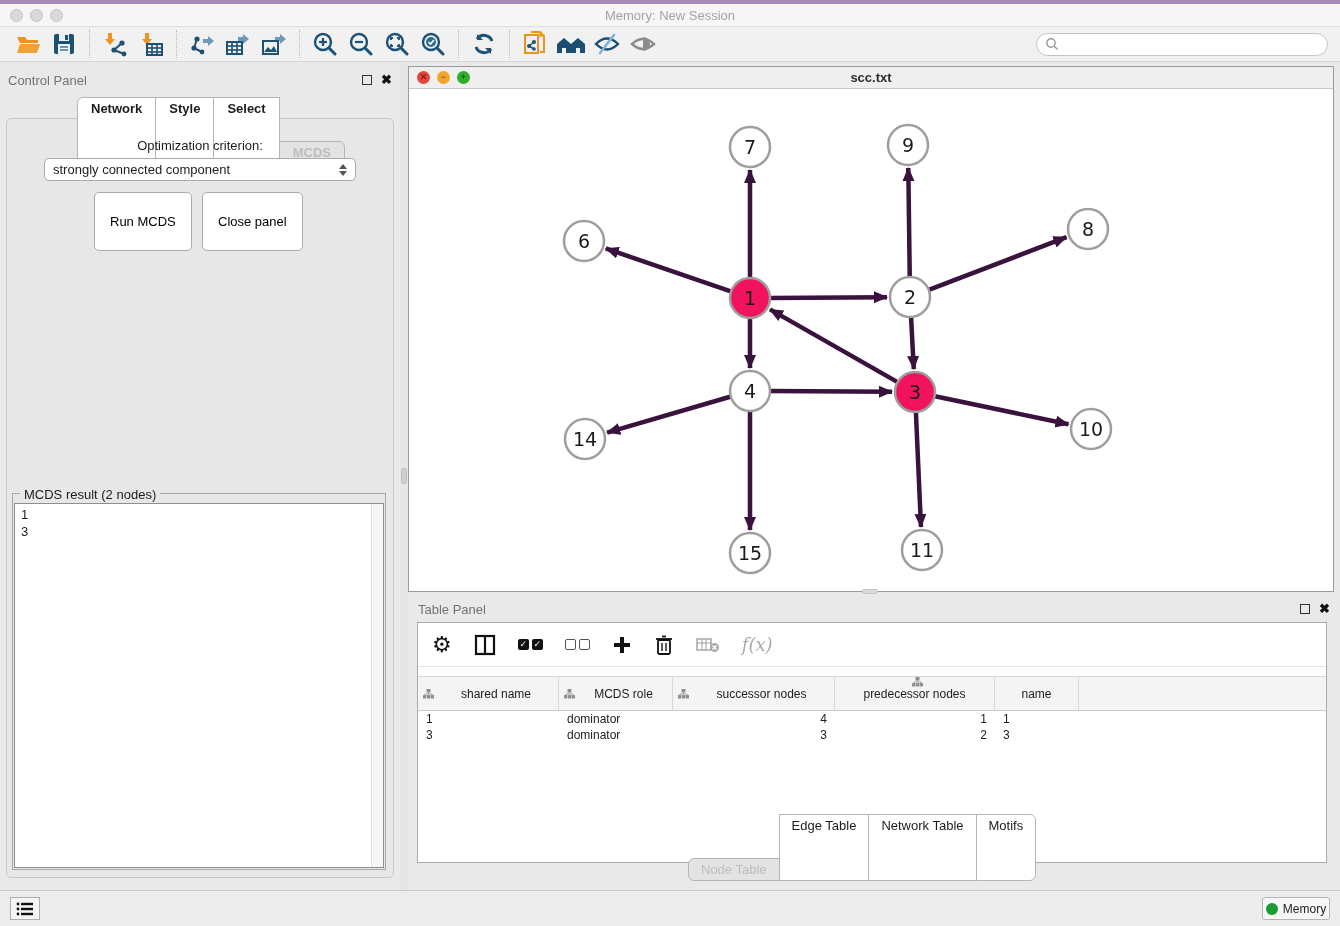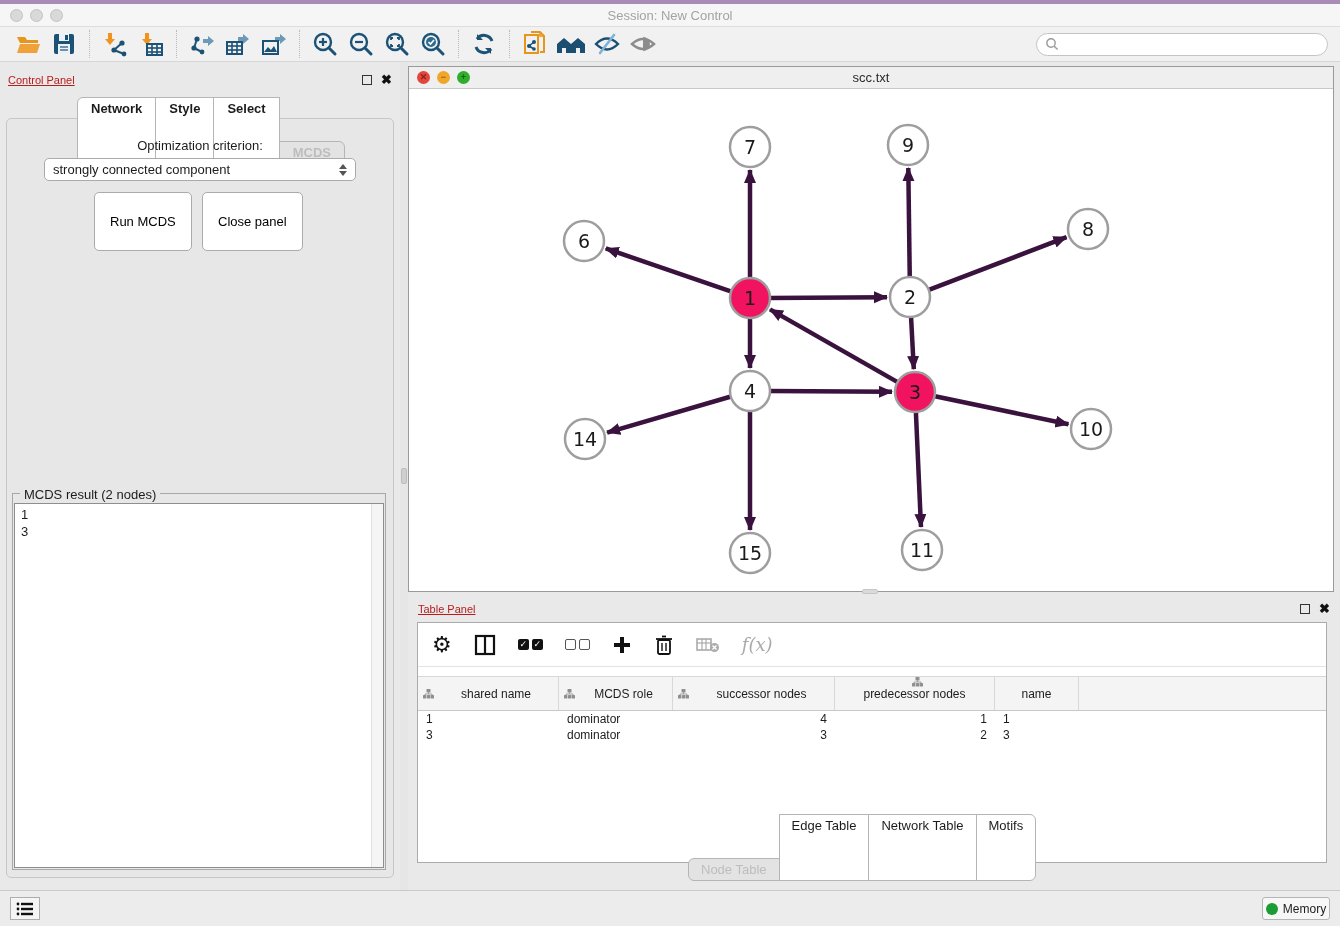--- a/index.html
+++ b/index.html
@@ -14,21 +14,21 @@
   #main-title { width:100%; text-align:center; line-height:23px; color:#A3A3A3; font-size:13px; }
   #toolbar { left:0; top:27px; width:1340px; height:35px; background:#F1F1F1; border-bottom:1px solid #D6D6D6; display:flex; align-items:center; padding-left:10px; }
   .tb-btn { width:36px; height:30px; display:flex; align-items:center; justify-content:center; }
   .tb-sep { width:1px; height:28px; border-left:1px dotted #B9B9B9; margin:0 7px; }
   #toolbar-search { margin-left:auto; margin-right:12px; width:292px; height:23px; background:#fff; border:1px solid #C4C4C4; border-radius:12px; display:flex; align-items:center; padding:0 8px; }
   #toolbar-search input { border:none; outline:none; flex:1; font-size:12px; font-family:"Liberation Sans",sans-serif; background:transparent; }
 
   
   #control-panel { left:0; top:62px; width:400px; height:828px; }
   #cp-header { left:8px; top:70px; width:384px; height:20px; display:flex; align-items:center; }
-  .panel-title { font-size:11px; color:#b91c1c;text-decoration:underline; }
+  .panel-title { font-size:13px; color:#737373; }
   .win-btns { margin-left:auto; display:flex; align-items:center; gap:9px; }
   .float-ico { width:10px; height:10px; border:1.5px solid #333; display:inline-block; }
   .close-ico { font-size:13px; font-weight:bold; color:#111; line-height:10px; }
   .tab-row { display:flex; }
   .tab { border:1px solid #B5B5B5; background:#fff; padding:3px 13px; font-size:13px; margin-left:-1px; position:relative; }
   .tab:first-child { border-radius:6px 0 0 6px; margin-left:0; }
   .tab:last-child { border-radius:0 6px 6px 0; }
   .tab.active { background:#E3E3E3; color:#BDBDBD;margin-top:44px; }
   #cp-tabs { left:77px; top:97px;font-weight:bold; }
   #cp-body { left:6px; top:118px; width:388px; height:760px; background:#E7E7E7; border:1px solid #C6C6C6; border-radius:5px; }
@@ -50,21 +50,21 @@
   #v-splitter-handle { left:401px; top:468px; width:6px; height:16px; background:#CFCFCF; border:1px solid #BDBDBD; border-radius:2px; }
   #h-splitter-handle { left:862px; top:589px; width:16px; height:5px; background:#DADADA; border:1px solid #C6C6C6; border-radius:2px; }
 
   
   #network-window { left:408px; top:66px; width:926px; height:526px; background:#fff; border:1px solid #9A9A9A; }
   #nw-titlebar { left:0; top:0; width:924px; height:22px; background:#EFEFEF; border-bottom:1px solid #C8C8C8; display:flex; align-items:center; padding:0 8px; }
   .tl { width:13px; height:13px; border-radius:50%; margin-right:7px; display:flex; align-items:center; justify-content:center; font-size:9px; font-weight:bold; line-height:1; }
   .tl-red { background:#E2463D; color:#8E1F16; }
   .tl-yel { background:#F0A62B; color:#9A6403; }
   .tl-grn { background:#2FAD2B; color:#0E6B10; }
-  #nw-title { position:absolute; left:0; width:924px; text-align:center; color:#2b2b2b; }
+  #nw-title { position:absolute; left:0; width:924px; text-align:center; color:#2b2b2b;font-weight:bold; }
   #network-canvas { left:0; top:22px; width:924px; height:502px; background:#fff; }
 
   
   #table-panel { left:408px; top:595px; width:926px; height:295px; }
   #tp-header { left:418px; top:600px; width:912px; height:18px; display:flex; align-items:center; }
   #tp-body { left:417px; top:622px; width:910px; height:241px; background:#fff; border:1px solid #ABABAB; }
   #tp-toolbar { left:0; top:0; width:908px; height:44px; display:flex; align-items:center; gap:22px; padding-left:14px; border-bottom:1px solid #E3E3E3; }
   .tp-ico { display:flex; align-items:center; justify-content:center; }
   .gear-glyph { font-size:22px; color:#111; font-family:"DejaVu Sans",sans-serif; }
   .cb { width:11px; height:11px; display:inline-block; }
@@ -89,21 +89,21 @@
   svg { display:block; }
 </style>
 </head>
 <body>
 
 <div class="abs" id="purple-strip"></div>
 <div class="abs" id="titlebar">
   <span class="abs" style="left:10px; top:5px;">
     <span class="traffic-gray"></span><span class="traffic-gray"></span><span class="traffic-gray"></span>
   </span>
-  <div id="main-title">Session: New Control</div>
+  <div id="main-title">Memory: New Session</div>
 </div>
 
 <div class="abs" id="toolbar">
   <div class="tb-btn">
     <svg width="26" height="26" viewBox="0 0 26 26">
       <path d="M2 6 h8 l2 3 h11 v3 H5 z" fill="#E8951C"></path>
       <path d="M5 13 h20 l-3 9 H2 z" fill="#F0A23A"></path>
     </svg>
   </div>
   <div class="tb-btn">

